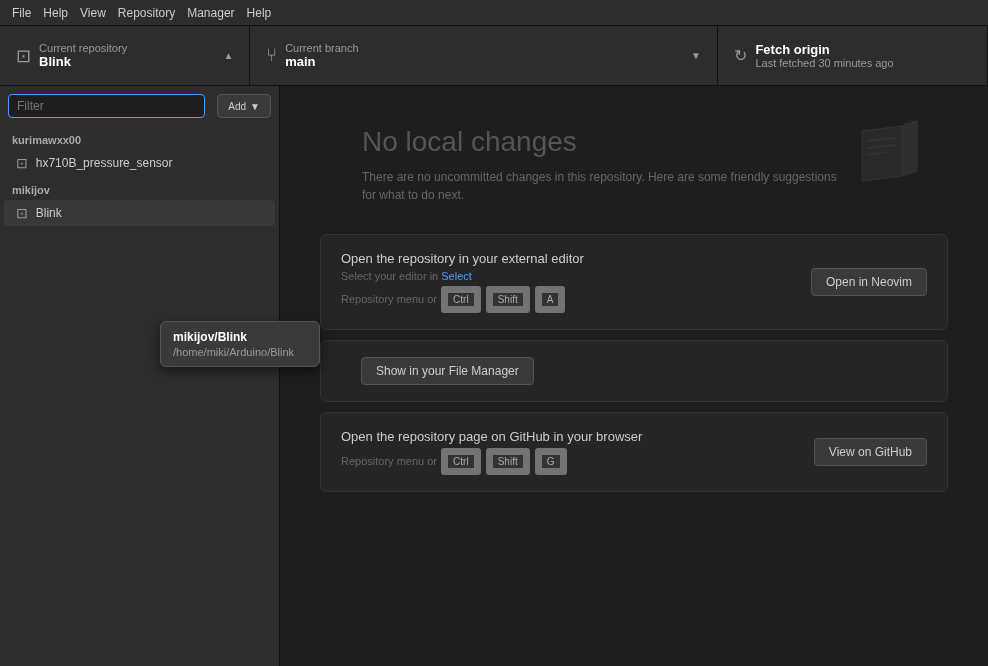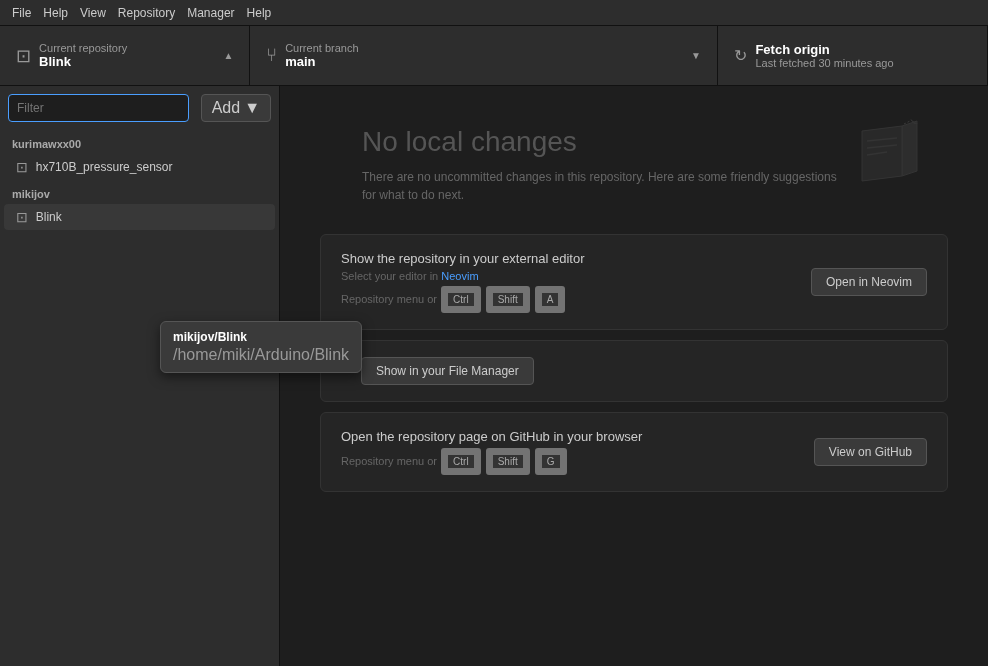--- a/index.html
+++ b/index.html
@@ -105,21 +105,21 @@
       padding: 4px 8px;
       font-size: 12px;
       outline: none;
     }
     .add-button {
       background: #3a3a3a;
       border: 1px solid #555;
       border-radius: 4px;
       color: #ccc;
       padding: 4px 10px;
-      font-size: 16px;
+      font-size: 10px;
       cursor: pointer;
       display: flex;
       align-items: center;
       gap: 4px;
     }
 
     .sidebar-group-label {
       font-size: 11px;
       font-weight: 700;
       color: #aaa;
@@ -152,21 +152,21 @@
       min-width: 160px;
       box-shadow: 0 4px 12px rgba(0,0,0,0.5);
     }
     .tooltip-title {
       font-size: 12px;
       font-weight: 600;
       color: #fff;
       display: block;
     }
     .tooltip-path {
-      font-size: 16px;
+      font-size: 11px;
       color: #999;
       display: block;
       margin-top: 2px;
     }
 
     
     .content {
       flex: 1;
       background: #1e1e1e;
       padding: 40px 40px;
@@ -342,23 +342,23 @@
           <path d="M62 8 L70 4" stroke="#666" stroke-width="1" stroke-dasharray="2,2"></path>
           <path d="M68 3 L76 8 L72 8" fill="#555"></path>
         </svg>
       </div>
     </div>
 
     <div class="action-cards">
 
       <div class="action-card">
         <div class="action-card-text">
-          <div class="action-card-title">Show the repository in your external editor</div>
+          <div class="action-card-title">Open the repository in your external editor</div>
           <div class="action-card-desc">
-            <span>Select your editor in </span><span class="link">Neovim</span>
+            <span>Select your editor in </span><span class="link">Select</span>
           </div>
           <div class="action-card-shortcut">
             <span>Repository menu or</span>
             <span class="shortcut-key">Ctrl</span>
             <span class="shortcut-key">Shift</span>
             <span class="shortcut-key">A</span>
           </div>
         </div>
         <button class="action-button">Open in Neovim</button>
       </div>

